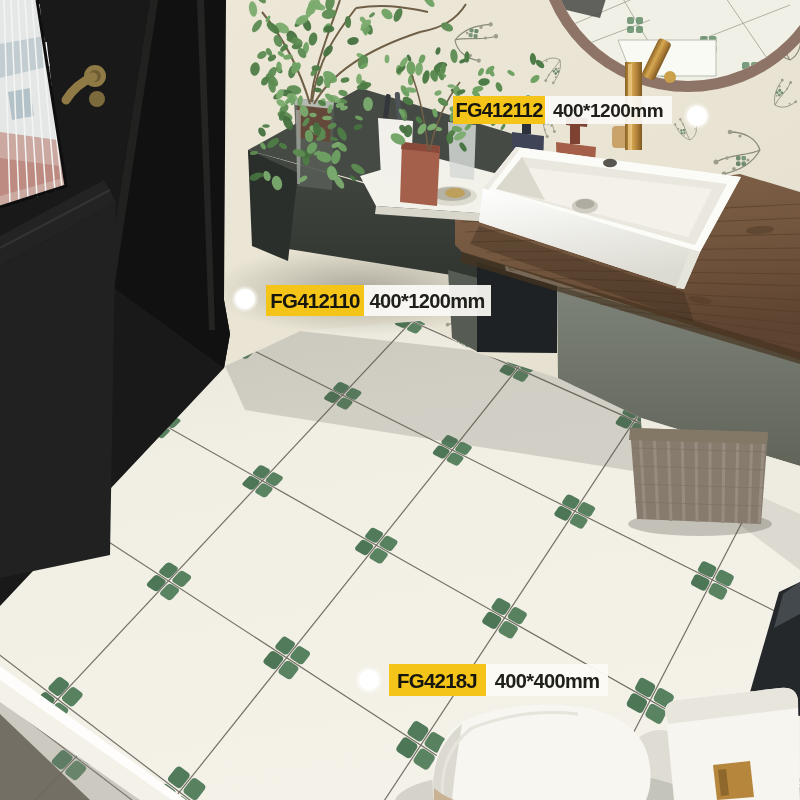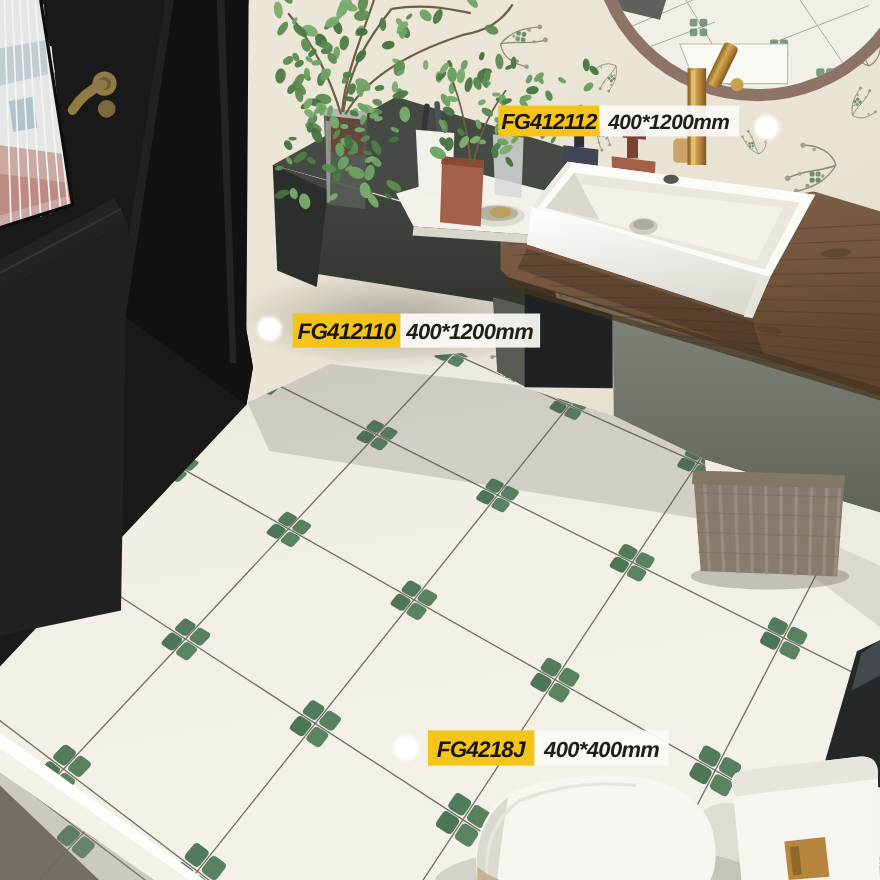--- a/index.html
+++ b/index.html
@@ -1,14 +1,14 @@
 <!DOCTYPE html>
 <html><head><meta charset="utf-8"><style>
 html,body{margin:0;padding:0;background:#e9e4d6;}
-#scene{position:relative;width:800px;height:800px;overflow:hidden;font-family:"Liberation Sans",sans-serif;font-style:italic;}
+#scene{position:relative;width:800px;height:800px;overflow:hidden;font-family:"Liberation Sans",sans-serif;}
 text{font-family:"Liberation Sans",sans-serif;}
 </style></head><body>
 <div id="scene">
 <svg width="800" height="800" viewBox="0 0 800 800">
 <defs>
 <linearGradient id="wallg" x1="0" y1="0" x2="0.7" y2="1">
  <stop offset="0" stop-color="#ede8d8"></stop>
           <stop offset="0.55" stop-color="#e8e3d2"></stop>
           <stop offset="1" stop-color="#dcd7c6"></stop>
 </linearGradient>

